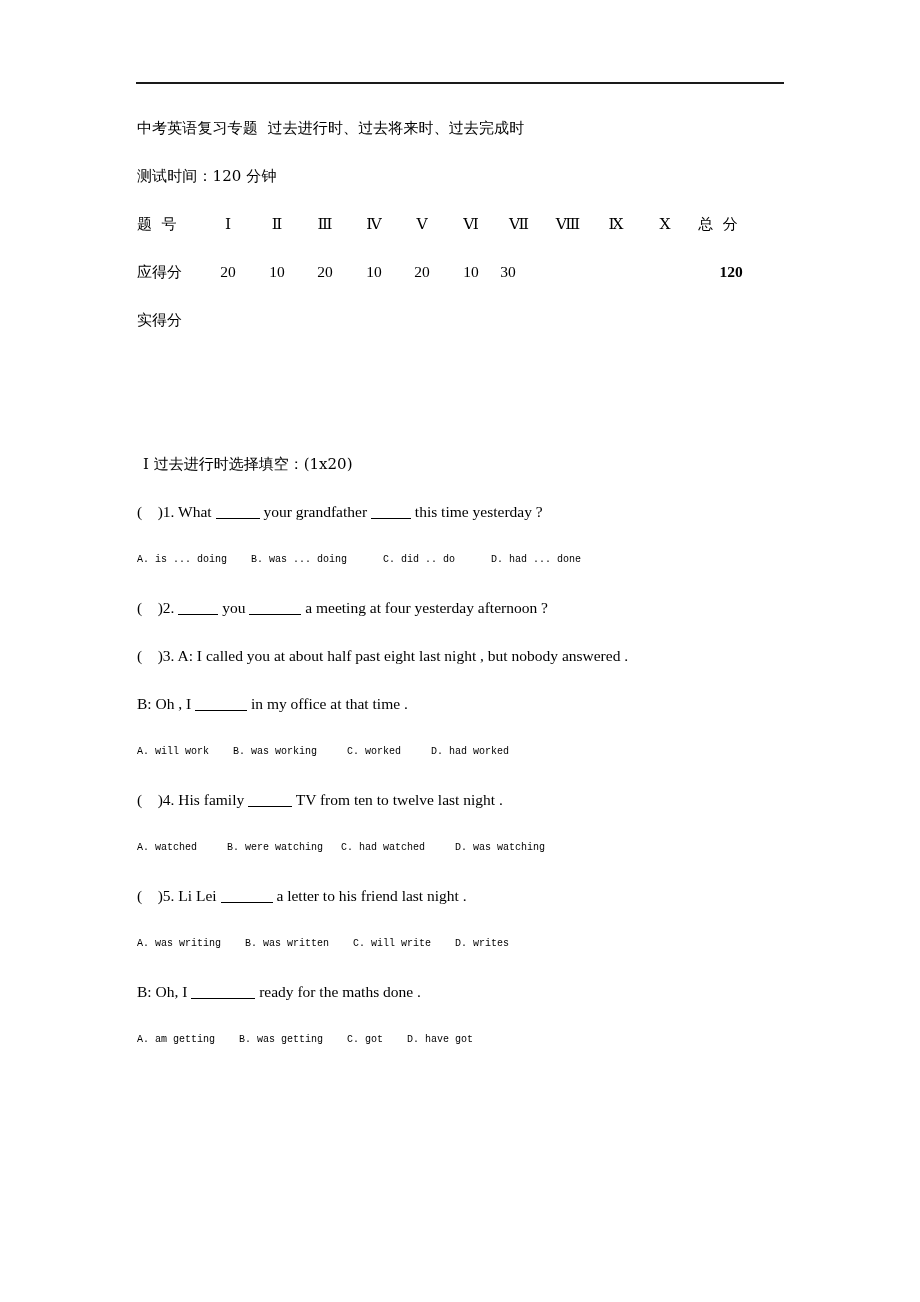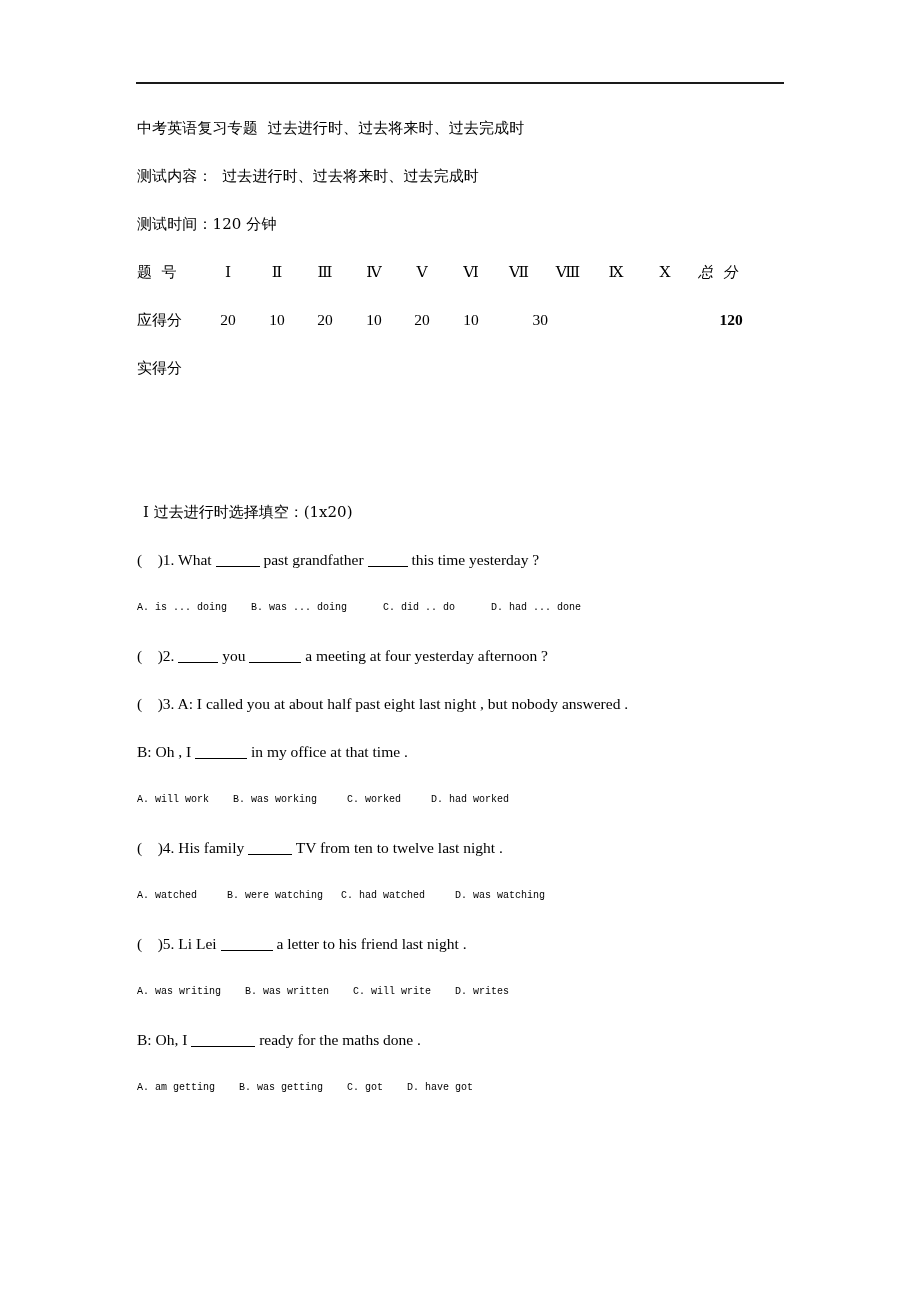--- a/index.html
+++ b/index.html
@@ -113,48 +113,47 @@
 <body>
 
 <div class="page">
 
   <div class="hrule"></div>
 
   <div class="content">
 
     <div class="line cjk">中考英语复习专题  过去进行时、过去将来时、过去完成时</div>
 
-    <div class="line cjk">测试内容：  过去进行时、过去将来时、过去完成时</div>
 
     <div class="line cjk">测试时间：120 分钟</div>
 
     <div class="trow">
       <span class="rowlabel">题  号</span>
       <span class="cell" style="left:74px;">Ⅰ</span>
       <span class="cell" style="left:123px;">Ⅱ</span>
       <span class="cell" style="left:171px;">Ⅲ</span>
       <span class="cell" style="left:220px;">Ⅳ</span>
       <span class="cell" style="left:268px;">Ⅴ</span>
       <span class="cell" style="left:317px;">Ⅵ</span>
       <span class="cell" style="left:365px;">Ⅶ</span>
       <span class="cell" style="left:414px;">Ⅷ</span>
       <span class="cell" style="left:462px;">Ⅸ</span>
       <span class="cell" style="left:511px;">Ⅹ</span>
-      <span class="cell cjkcell" style="left:551px;font-style:italic;">总  分</span>
+      <span class="cell cjkcell" style="left:551px;">总  分</span>
     </div>
 
     <div class="trow">
       <span class="rowlabel">应得分</span>
       <span class="cell" style="left:74px;">20</span>
       <span class="cell" style="left:123px;">10</span>
       <span class="cell" style="left:171px;">20</span>
       <span class="cell" style="left:220px;">10</span>
       <span class="cell" style="left:268px;">20</span>
       <span class="cell" style="left:317px;">10</span>
-      <span class="cell" style="left:377px;text-align:right;">30</span>
+      <span class="cell" style="left:354px;">30</span>
       <span class="cell" style="left:414px;"></span>
       <span class="cell" style="left:462px;"></span>
       <span class="cell" style="left:511px;"></span>
       <span class="cell" style="left:577px;font-weight:bold;">120</span>
     </div>
 
     <div class="trow">
       <span class="rowlabel">实得分</span>
       <span class="cell" style="left:74px;"></span>
       <span class="cell" style="left:123px;"></span>
@@ -167,21 +166,21 @@
       <span class="cell" style="left:462px;"></span>
       <span class="cell" style="left:511px;"></span>
       <span class="cell" style="left:577px;"></span>
     </div>
 
     <div class="blank-line"></div>
     <div class="blank-line"></div>
 
     <div class="sect-head">Ⅰ 过去进行时选择填空：(1x20)</div>
 
-    <div class="q-line"><span>(    )</span><span>1.</span><span> What </span><span class="blk w1"></span><span> past grandfather </span><span class="blk w2"></span><span> this time yesterday ?</span></div>
+    <div class="q-line"><span>(    )</span><span>1.</span><span> What </span><span class="blk w1"></span><span> your grandfather </span><span class="blk w2"></span><span> this time yesterday ?</span></div>
     <div class="opt-line">A. is ... doing    B. was ... doing      C. did .. do      D. had ... done</div>
 
     <div class="q-line"><span>(    )</span><span>2.</span><span> </span><span class="blk w2"></span><span> you </span><span class="blk w3"></span><span> a meeting at four yesterday afternoon ?</span></div>
 
     <div class="q-line"><span>(    )</span><span>3.</span><span> A: I called you at about half past eight last night , but nobody answered .</span></div>
     <div class="q-line"><span>B: Oh , I </span><span class="blk w3"></span><span> in my office at that time .</span></div>
     <div class="opt-line">A. will work    B. was working     C. worked     D. had worked</div>
 
     <div class="q-line"><span>(    )</span><span>4.</span><span> His family </span><span class="blk w1"></span><span> TV from ten to twelve last night .</span></div>
     <div class="opt-line">A. watched     B. were watching   C. had watched     D. was watching</div>

